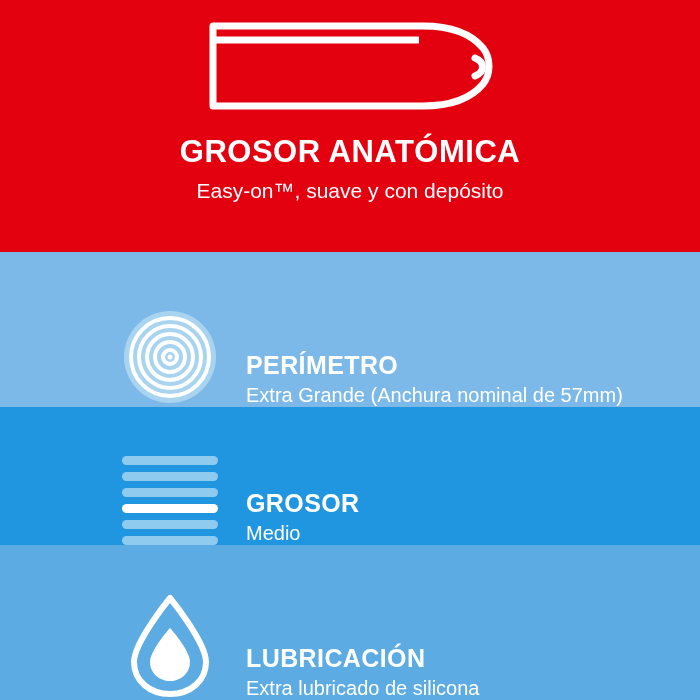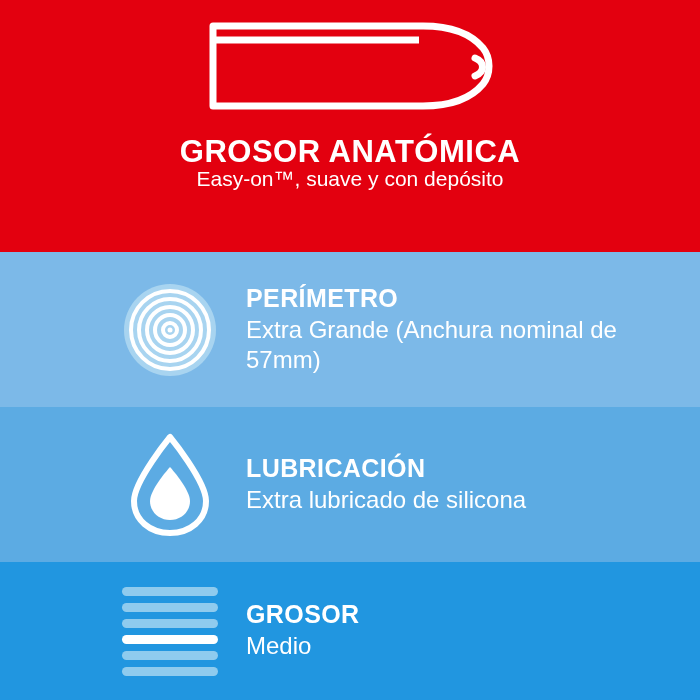--- a/index.html
+++ b/index.html
@@ -37,28 +37,29 @@
     font-size: 31px;
     font-weight: bold;
     letter-spacing: 0.5px;
     margin-top: 22px;
     text-align: center;
     line-height: 1;
   }
   .hero-sub {
     font-size: 21px;
     font-weight: normal;
+    margin-top: 12px;
     text-align: center;
     line-height: 1.1;
   }
 
   
   .row {
     display: flex;
-    align-items: center;
+    align-items: flex-end;
     box-sizing: border-box;
     padding-left: 118px;
     height: 150px;
   }
   .row-perimetro { background: #7cb9e8; height: 155px; }
   .row-lubricacion { background: #5cabe3; height: 155px; }
   .row-grosor { background: #2196e0; height: 138px; }
 
   .row-icon {
     width: 104px;
@@ -72,21 +73,21 @@
     flex: 1 1 auto;
     padding-right: 40px;
   }
   .row-title {
     font-size: 25px;
     font-weight: bold;
     letter-spacing: 0.4px;
     line-height: 1.05;
   }
   .row-desc {
-    font-size: 24px;
+    font-size: 20px;
     font-weight: normal;
     line-height: 1.22;
     margin-top: 4px;
   }
 
   
   .bars {
     width: 96px;
     display: flex;
     flex-direction: column;
@@ -129,43 +130,43 @@
         </g>
         <circle cx="50" cy="50" r="2.5" fill="#ffffff"></circle>
       </svg>
     </div>
     <div class="row-text">
       <div class="row-title">PERÍMETRO</div>
       <div class="row-desc">Extra Grande (Anchura nominal de 57mm)</div>
     </div>
   </div>
 
-  <div class="row row-lubricacion">
-    <div class="row-icon">
-      <svg width="100" height="108" viewBox="0 0 100 108" xmlns="http://www.w3.org/2000/svg" aria-hidden="true">
-        <path d="M50 6 C50 6 14 50 14 70 C14 89 30 102 50 102 C70 102 86 89 86 70 C86 50 50 6 50 6 Z" fill="none" stroke="#ffffff" stroke-width="6" stroke-linejoin="round"></path>
-        <path d="M50 36 C50 36 30 58 30 70 C30 81 39 89 50 89 C61 89 70 81 70 70 C70 58 50 36 50 36 Z" fill="#ffffff"></path>
-      </svg>
-    </div>
-    <div class="row-text">
-      <div class="row-title">LUBRICACIÓN</div>
-      <div class="row-desc">Extra lubricado de silicona</div>
-    </div>
-  </div>
-
   <div class="row row-grosor">
     <div class="row-icon">
       <div class="bars">
         <div class="bar"></div>
         <div class="bar"></div>
         <div class="bar"></div>
         <div class="bar hi"></div>
         <div class="bar"></div>
         <div class="bar"></div>
       </div>
     </div>
     <div class="row-text">
       <div class="row-title">GROSOR</div>
       <div class="row-desc">Medio</div>
     </div>
   </div>
 
+  <div class="row row-lubricacion">
+    <div class="row-icon">
+      <svg width="100" height="108" viewBox="0 0 100 108" xmlns="http://www.w3.org/2000/svg" aria-hidden="true">
+        <path d="M50 6 C50 6 14 50 14 70 C14 89 30 102 50 102 C70 102 86 89 86 70 C86 50 50 6 50 6 Z" fill="none" stroke="#ffffff" stroke-width="6" stroke-linejoin="round"></path>
+        <path d="M50 36 C50 36 30 58 30 70 C30 81 39 89 50 89 C61 89 70 81 70 70 C70 58 50 36 50 36 Z" fill="#ffffff"></path>
+      </svg>
+    </div>
+    <div class="row-text">
+      <div class="row-title">LUBRICACIÓN</div>
+      <div class="row-desc">Extra lubricado de silicona</div>
+    </div>
+  </div>
+
 </div>
 
 </body></html>

